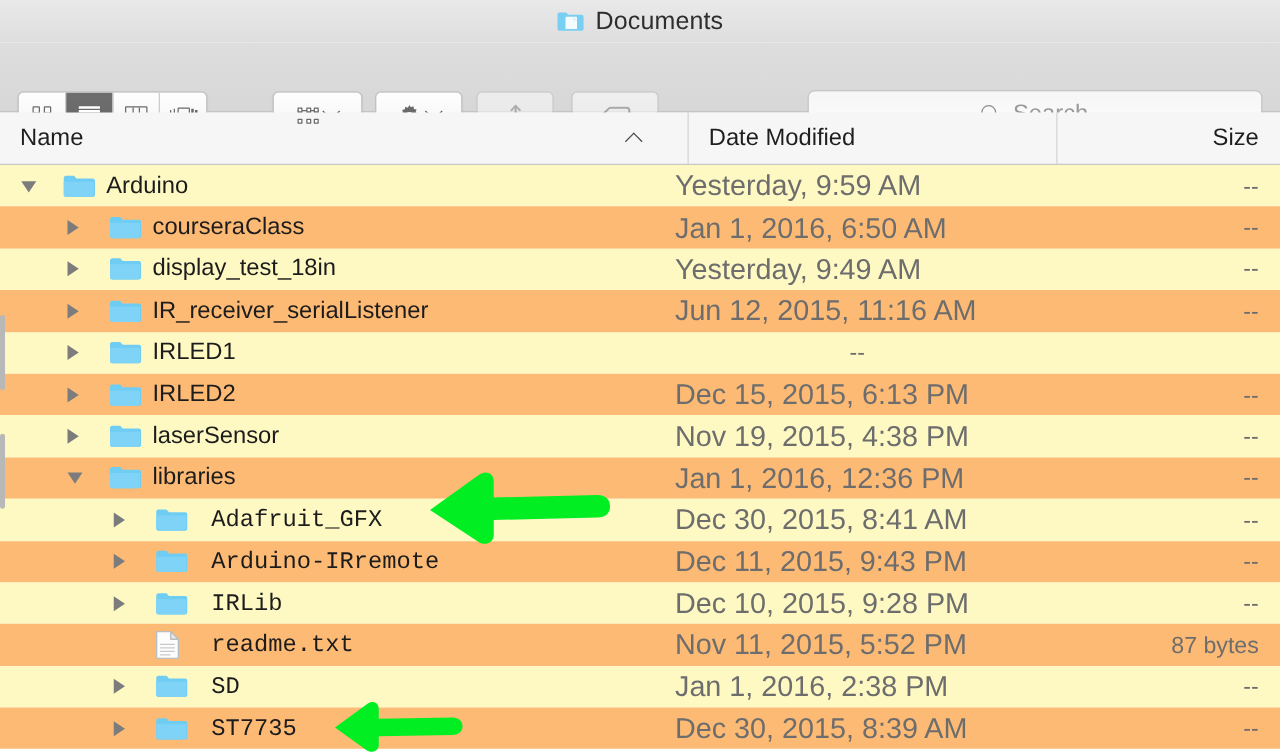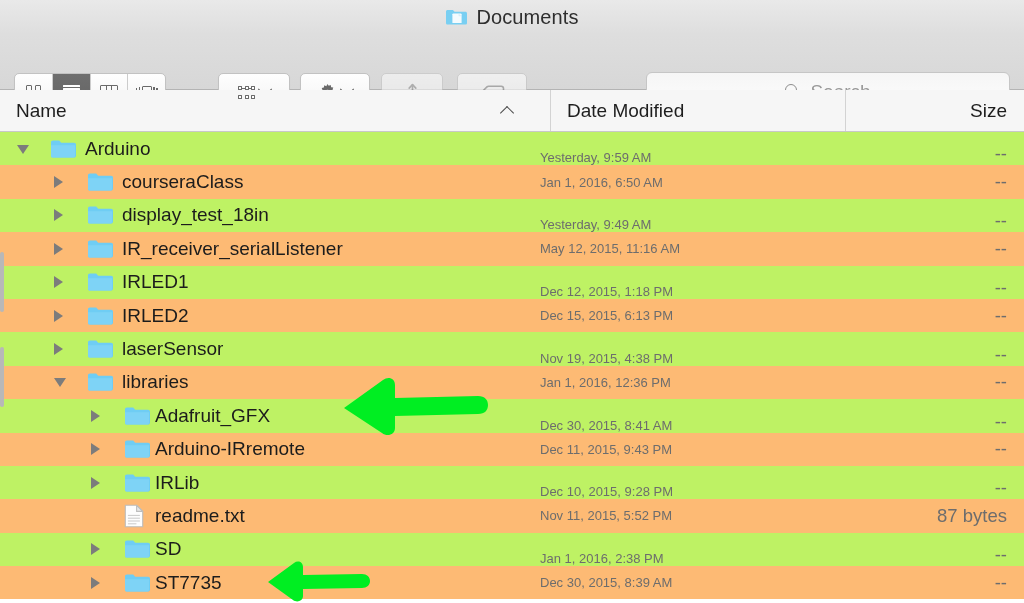--- a/index.html
+++ b/index.html
@@ -218,36 +218,36 @@
     overflow: hidden;
   }
   .row {
     position: relative;
     height: 33.4px;
     width: 1024px;
     display: flex;
     align-items: center;
     box-sizing: border-box;
   }
-  .row.odd { background: #bef264; align-items: flex-end; }
+  .row.odd { background: #fef9c3; }
   .row.even { background: #fdba74; }
 
   .cell-name {
     position: relative;
     width: 530px;
     height: 100%;
     display: flex;
     align-items: center;
     box-sizing: border-box;
     flex: 0 0 530px;
   }
   .cell-date {
     width: 315px;
     flex: 0 0 315px;
-    font-size: 13px;
+    font-size: 23px;
     color: #6d6d6d;
     padding-left: 10px;
     box-sizing: border-box;
     white-space: nowrap;
   }
   .cell-size {
     width: 179px;
     flex: 0 0 179px;
     font-size: 18.5px;
     color: #6d6d6d;
@@ -293,21 +293,21 @@
   .lvl0 .twisty { left: 17px; }
   .lvl0 .f-icon { left: 50px; }
   .lvl0 .name-label { left: 85px; }
 
   .lvl1 .twisty { left: 54px; }
   .lvl1 .f-icon { left: 87px; }
   .lvl1 .name-label { left: 122px; }
 
   .lvl2 .twisty { left: 91px; }
   .lvl2 .f-icon { left: 124px; }
-  .lvl2 .name-label { left: 155px; }
+  .lvl2 .name-label { left: 169px; font-family: Liberation Mono, monospace; }
 
   
   .left-sliver {
     position: absolute;
     left: 0; top: 132px;
     width: 4px; height: 471px;
     background: transparent;
     z-index: 6;
   }
   .left-sliver .thumb {
@@ -492,34 +492,33 @@
       <div class="row even lvl1">
         <div class="cell-name">
           <span class="twisty closed"></span>
           <span class="f-icon folder-ico">
   <svg width="26" height="20" viewBox="0 0 26 20">
     <path d="M1 3.3c0-1 .8-1.8 1.8-1.8h6.4l2 2.2h12.9c1 0 1.9.8 1.9 1.8v11.2c0 1-.9 1.8-1.9 1.8H2.8c-1 0-1.8-.8-1.8-1.8z" fill="#6fcdf4"></path>
     <path d="M1 6.3h24v10.4c0 1-.9 1.8-1.9 1.8H2.8c-1 0-1.8-.8-1.8-1.8z" fill="#7ed3f6"></path>
   </svg></span>
           <span class="name-label">IR_receiver_serialListener</span>
         </div>
-        <div class="cell-date">May 12, 2015, 11:16 AM</div>
+        <div class="cell-date">Jun 12, 2015, 11:16 AM</div>
         <div class="cell-size">--</div>
       </div>
       <div class="row odd lvl1">
         <div class="cell-name">
           <span class="twisty closed"></span>
           <span class="f-icon folder-ico">
   <svg width="26" height="20" viewBox="0 0 26 20">
     <path d="M1 3.3c0-1 .8-1.8 1.8-1.8h6.4l2 2.2h12.9c1 0 1.9.8 1.9 1.8v11.2c0 1-.9 1.8-1.9 1.8H2.8c-1 0-1.8-.8-1.8-1.8z" fill="#6fcdf4"></path>
     <path d="M1 6.3h24v10.4c0 1-.9 1.8-1.9 1.8H2.8c-1 0-1.8-.8-1.8-1.8z" fill="#7ed3f6"></path>
   </svg></span>
           <span class="name-label">IRLED1</span>
         </div>
-        <div class="cell-date">Dec 12, 2015, 1:18 PM</div>
         <div class="cell-size">--</div>
       </div>
       <div class="row even lvl1">
         <div class="cell-name">
           <span class="twisty closed"></span>
           <span class="f-icon folder-ico">
   <svg width="26" height="20" viewBox="0 0 26 20">
     <path d="M1 3.3c0-1 .8-1.8 1.8-1.8h6.4l2 2.2h12.9c1 0 1.9.8 1.9 1.8v11.2c0 1-.9 1.8-1.9 1.8H2.8c-1 0-1.8-.8-1.8-1.8z" fill="#6fcdf4"></path>
     <path d="M1 6.3h24v10.4c0 1-.9 1.8-1.9 1.8H2.8c-1 0-1.8-.8-1.8-1.8z" fill="#7ed3f6"></path>
   </svg></span>

